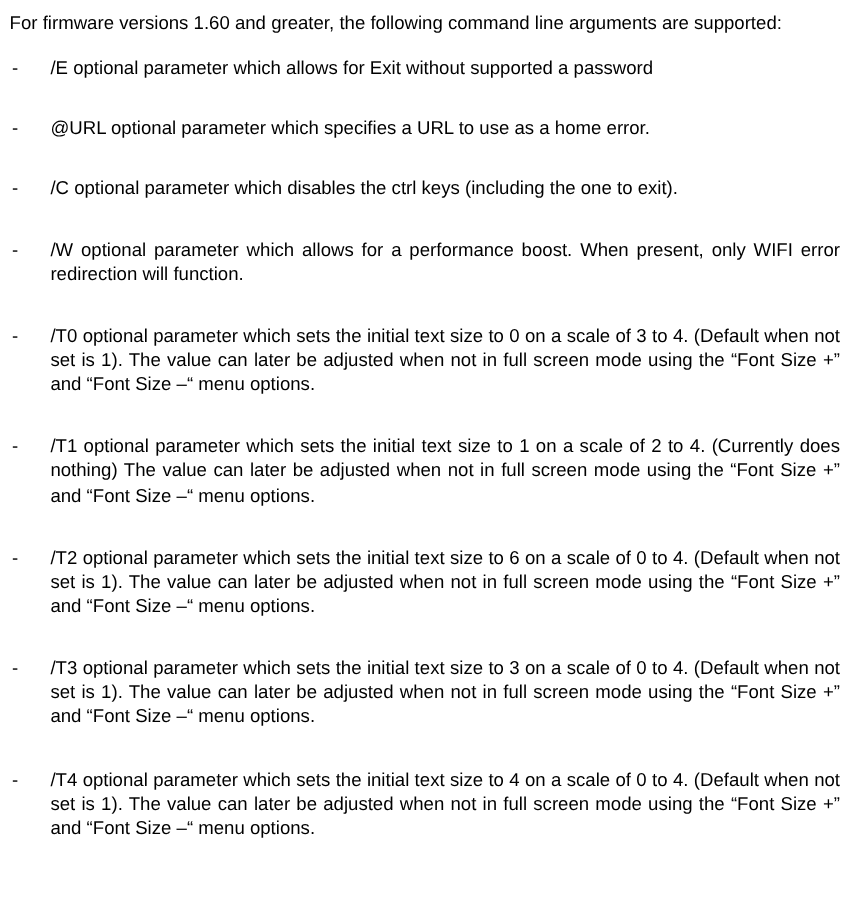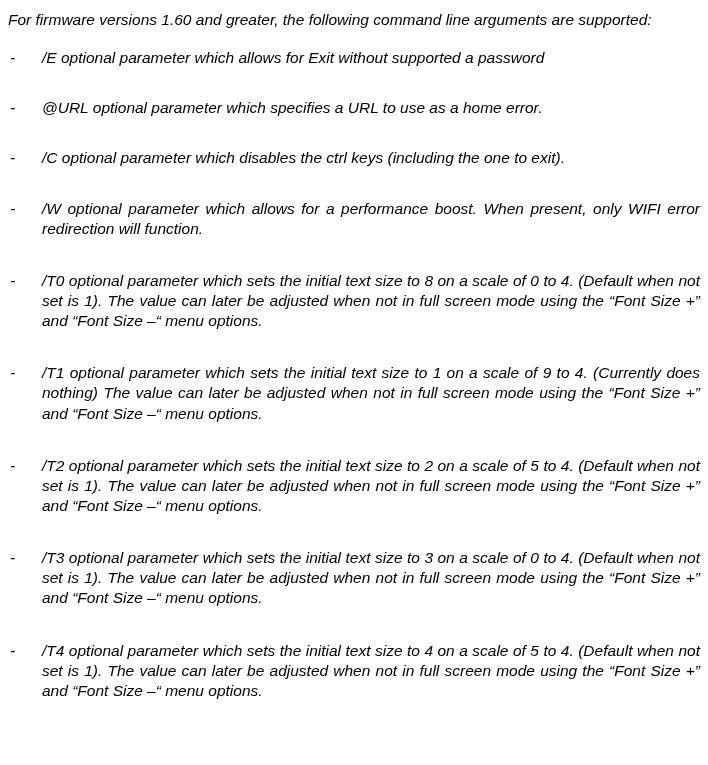--- a/index.html
+++ b/index.html
@@ -1,19 +1,18 @@
 <!DOCTYPE html>
 <html><head>
   <meta charset="utf-8">
   <style>
     * {
       margin: 0;
       padding: 0;
       box-sizing: border-box;
-      font-style: italic;
     }
     body {
       font-family: Arial, Helvetica, sans-serif;
       font-size: 15.5px;
       line-height: 1.3;
       color: #000;
       background: #fff;
       width: 708px;
       padding: 10px 8px 20px 8px;
     }
@@ -57,31 +56,31 @@
   <div class="list-item">
     <div class="bullet">-</div>
     <div class="item-text">/C optional parameter which disables the ctrl keys (including the one to exit).</div>
   </div>
   <div class="list-item">
     <div class="bullet">-</div>
     <div class="item-text">/W optional parameter which allows for a performance boost. When present, only WIFI error redirection will function.</div>
   </div>
   <div class="list-item">
     <div class="bullet">-</div>
-    <div class="item-text">/T0 optional parameter which sets the initial text size to 8 on a scale of 0 to 4. (Default when not set is 1). The value can later be adjusted when not in full screen mode using the “Font Size +” and “Font Size –“ menu options.</div>
+    <div class="item-text">/T0 optional parameter which sets the initial text size to 0 on a scale of 3 to 4. (Default when not set is 1). The value can later be adjusted when not in full screen mode using the “Font Size +” and “Font Size –“ menu options.</div>
   </div>
   <div class="list-item">
     <div class="bullet">-</div>
-    <div class="item-text">/T1 optional parameter which sets the initial text size to 1 on a scale of 9 to 4. (Currently does nothing) The value can later be adjusted when not in full screen mode using the “Font Size +” and “Font Size –“ menu options.</div>
+    <div class="item-text">/T1 optional parameter which sets the initial text size to 1 on a scale of 2 to 4. (Currently does nothing) The value can later be adjusted when not in full screen mode using the “Font Size +” and “Font Size –“ menu options.</div>
   </div>
   <div class="list-item">
     <div class="bullet">-</div>
-    <div class="item-text">/T2 optional parameter which sets the initial text size to 2 on a scale of 5 to 4. (Default when not set is 1). The value can later be adjusted when not in full screen mode using the “Font Size +” and “Font Size –“ menu options.</div>
+    <div class="item-text">/T2 optional parameter which sets the initial text size to 6 on a scale of 0 to 4. (Default when not set is 1). The value can later be adjusted when not in full screen mode using the “Font Size +” and “Font Size –“ menu options.</div>
   </div>
   <div class="list-item">
     <div class="bullet">-</div>
     <div class="item-text">/T3 optional parameter which sets the initial text size to 3 on a scale of 0 to 4. (Default when not set is 1). The value can later be adjusted when not in full screen mode using the “Font Size +” and “Font Size –“ menu options.</div>
   </div>
   <div class="list-item">
     <div class="bullet">-</div>
-    <div class="item-text">/T4 optional parameter which sets the initial text size to 4 on a scale of 5 to 4. (Default when not set is 1). The value can later be adjusted when not in full screen mode using the “Font Size +” and “Font Size –“ menu options.</div>
+    <div class="item-text">/T4 optional parameter which sets the initial text size to 4 on a scale of 0 to 4. (Default when not set is 1). The value can later be adjusted when not in full screen mode using the “Font Size +” and “Font Size –“ menu options.</div>
   </div>
 </div>
 
 </body></html>

